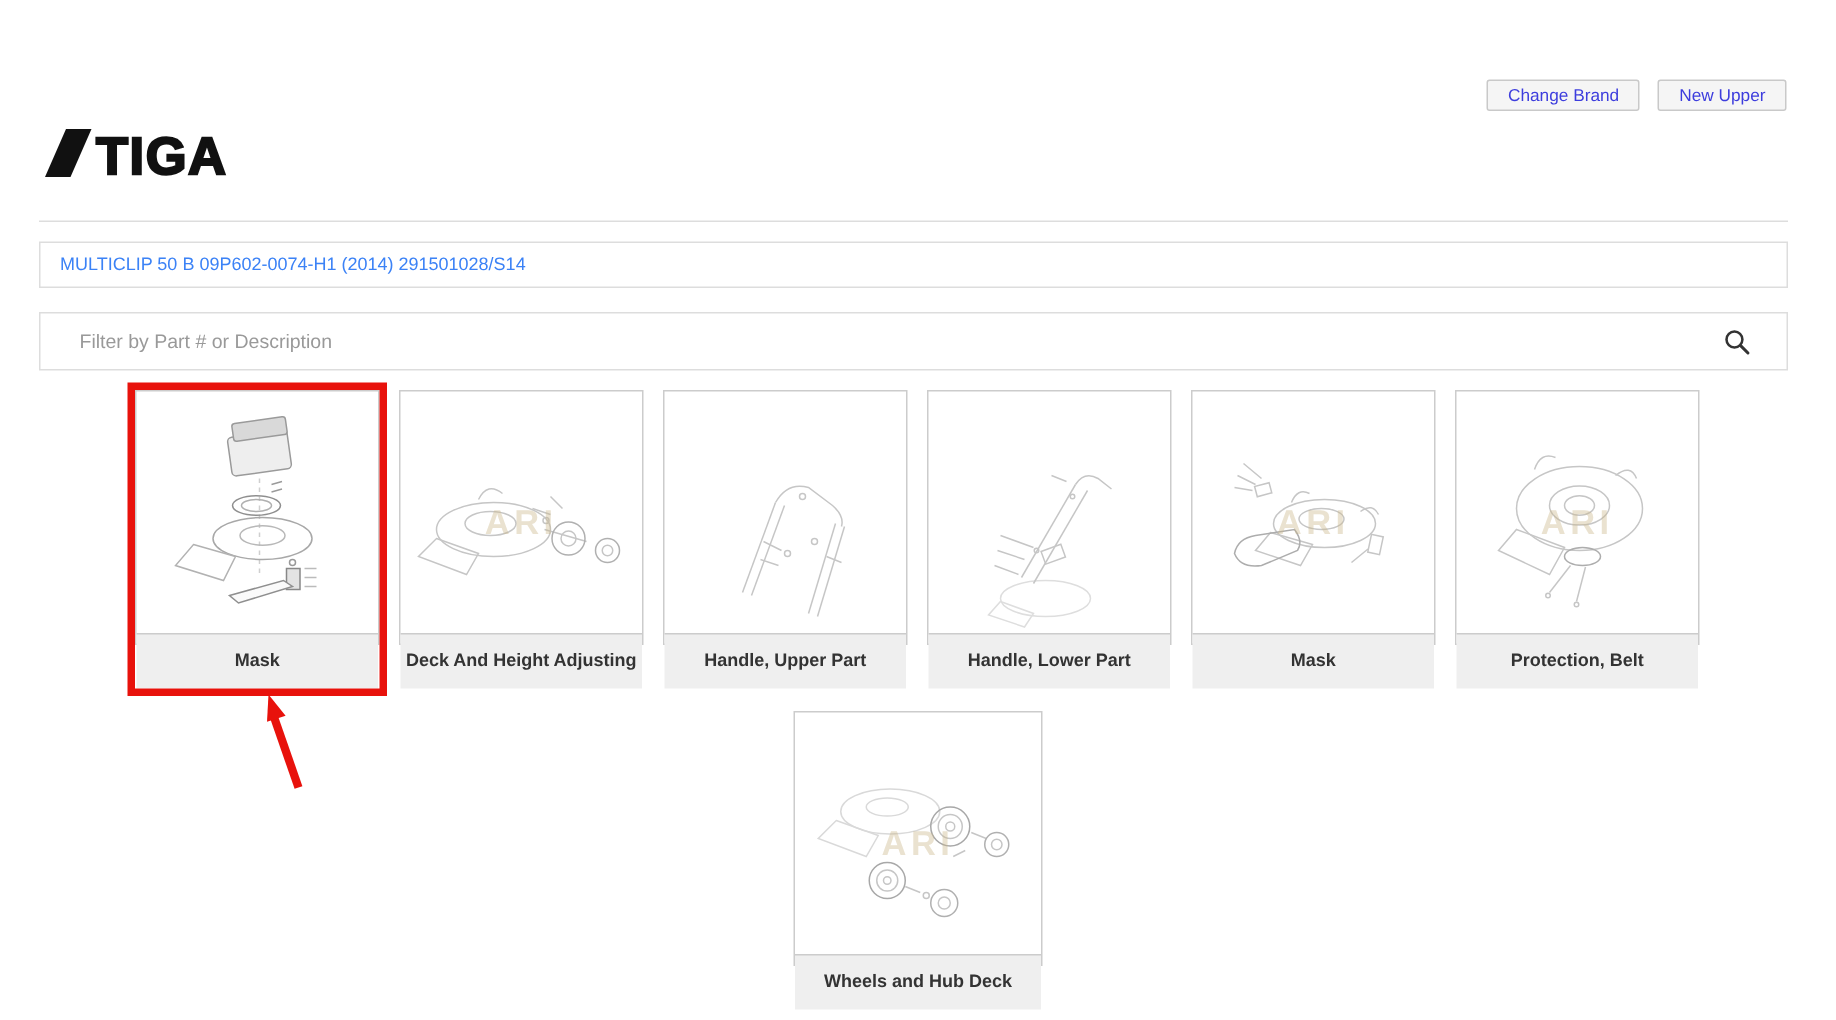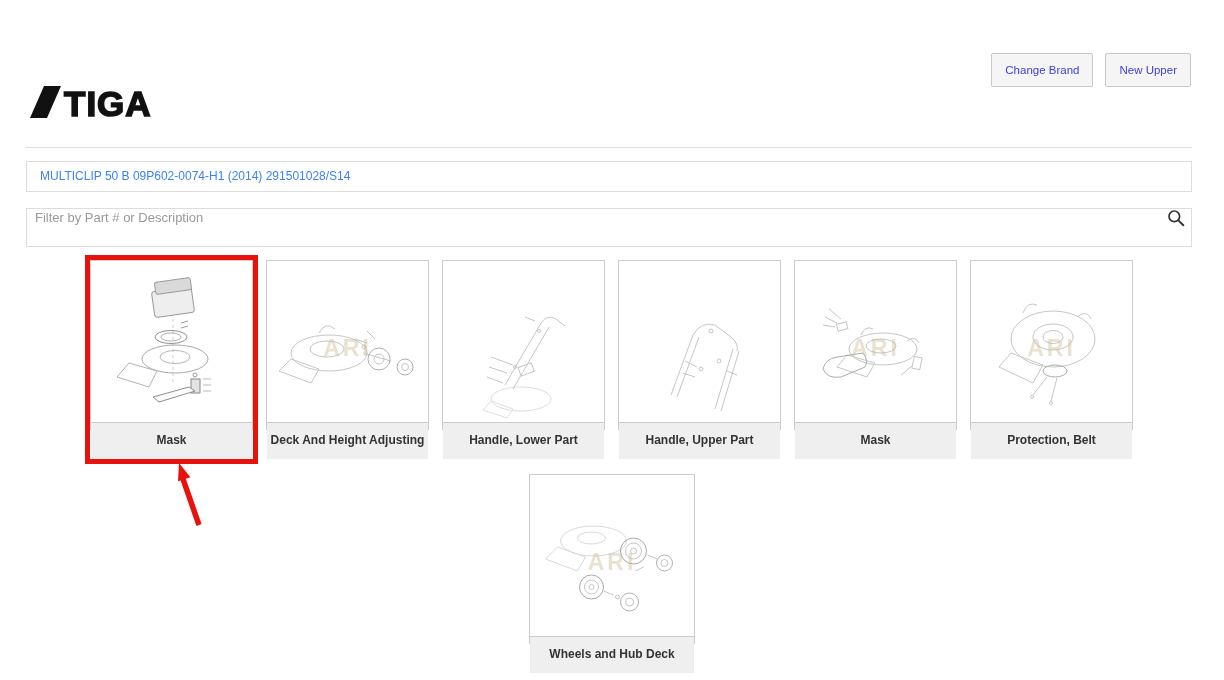--- a/index.html
+++ b/index.html
@@ -2,30 +2,30 @@
 <html><head>
 <meta charset="utf-8">
 <style>
   html,body{margin:0;padding:0;background:#ffffff;}
   .page{position:relative;width:1224px;height:680px;background:#fff;overflow:hidden;
         font-family:"Liberation Sans",sans-serif;}
 
   
   .logo{position:absolute;left:30px;top:42px;margin-top:41px;}
   .hdr-buttons{position:absolute;top:53px;right:33px;display:flex;gap:12px;}
-  .btn{height:34px;padding:0 13px;background:#f5f5f5;border:1px solid #c9c9c9;border-radius:2px;
+  .btn{height:21px;padding:0 13px;background:#f5f5f5;border:1px solid #c9c9c9;border-radius:2px;
        color:#3d3ddd;font-size:11.5px;font-family:inherit;cursor:pointer;white-space:nowrap;}
   .divider{position:absolute;left:26px;top:147px;width:1166px;height:0;border-top:1px solid #ddd;}
 
   
   .model-bar{position:absolute;left:26px;top:161px;width:1166px;height:31px;box-sizing:border-box;
              border:1px solid #ddd;background:#fff;font-size:12px;color:#3b82f6;
              line-height:29px;padding-left:13px;}
   .filter-bar{position:absolute;left:26px;top:208px;width:1166px;height:39px;box-sizing:border-box;
-              border:1px solid #ddd;background:#fff;display:flex;align-items:flex-start;padding:0 6px;}
+              border:1px solid #ddd;background:#fff;display:flex;align-items:center;padding:0 24px;}
   .filter-bar input{flex:1;border:none;outline:none;font-size:13px;color:#444;font-family:inherit;background:transparent;}
   .filter-bar input::placeholder{color:#999;}
   .search-ico{width:18px;height:18px;flex:0 0 auto;margin-left:10px;cursor:pointer;}
 
   
   .row1{position:absolute;left:90px;top:260px;display:flex;gap:13px;}
   .row2{position:absolute;left:0;top:474px;width:1224px;display:flex;justify-content:center;}
   .card{width:163px;height:170px;box-sizing:border-box;border:1px solid #ccc;background:#fff;cursor:pointer;}
   .row2 .card{width:166px;}
   .card-img{position:relative;height:161px;overflow:hidden;}
@@ -117,57 +117,57 @@
           </g>
         </svg>
       </div>
       <div class="card-label">Deck And Height Adjusting</div>
     </div>
 
     <div class="card">
       <div class="card-img">
         <svg viewBox="0 0 161 161">
           <g fill="none" stroke="#c6c6c6" stroke-width="1">
+            <path d="M52,134 L74,74"></path>
+            <path d="M58,136 L80,76"></path>
+            <path d="M96,148 L114,88"></path>
+            <path d="M102,150 L120,90"></path>
+            <path d="M74,74 q8,-14 22,-10 l16,12 q8,7 6,14"></path>
+            <circle cx="82" cy="108" r="2"></circle>
+              <circle cx="100" cy="100" r="2"></circle>
+            <circle cx="92" cy="70" r="2"></circle>
+            <line x1="66" y1="100" x2="78" y2="106"></line>
+            <line x1="64" y1="112" x2="76" y2="116"></line>
+            <line x1="108" y1="110" x2="118" y2="114"></line>
+          </g>
+        </svg>
+      </div>
+      <div class="card-label">Handle, Upper Part</div>
+    </div>
+
+    <div class="card">
+      <div class="card-img">
+        <svg viewBox="0 0 161 161">
+          <g fill="none" stroke="#c6c6c6" stroke-width="1">
             <ellipse cx="78" cy="138" rx="30" ry="12" stroke="#dedede"></ellipse>
             <polygon points="48,140 70,148 64,157 40,149" stroke="#dedede"></polygon>
             <path d="M62,124 L98,62"></path>
               <path d="M70,128 L106,66"></path>
             <path d="M98,62 q6,-9 15,-4 l9,7"></path>
             <rect x="76" y="104" width="14" height="9" transform="rotate(-20 83 108)"></rect>
             <line x1="48" y1="96" x2="70" y2="104"></line>
             <line x1="46" y1="106" x2="64" y2="112"></line>
             <line x1="44" y1="116" x2="60" y2="122"></line>
             <circle cx="72" cy="106" r="1.5"></circle>
               <circle cx="96" cy="70" r="1.5"></circle>
             <line x1="82" y1="56" x2="92" y2="60"></line>
           </g>
         </svg>
       </div>
       <div class="card-label">Handle, Lower Part</div>
-    </div>
-
-    <div class="card">
-      <div class="card-img">
-        <svg viewBox="0 0 161 161">
-          <g fill="none" stroke="#c6c6c6" stroke-width="1">
-            <path d="M52,134 L74,74"></path>
-            <path d="M58,136 L80,76"></path>
-            <path d="M96,148 L114,88"></path>
-            <path d="M102,150 L120,90"></path>
-            <path d="M74,74 q8,-14 22,-10 l16,12 q8,7 6,14"></path>
-            <circle cx="82" cy="108" r="2"></circle>
-              <circle cx="100" cy="100" r="2"></circle>
-            <circle cx="92" cy="70" r="2"></circle>
-            <line x1="66" y1="100" x2="78" y2="106"></line>
-            <line x1="64" y1="112" x2="76" y2="116"></line>
-            <line x1="108" y1="110" x2="118" y2="114"></line>
-          </g>
-        </svg>
-      </div>
-      <div class="card-label">Handle, Upper Part</div>
     </div>
 
     <div class="card">
       <div class="card-img">
         <div class="wm">ARI</div>
         <svg viewBox="0 0 161 161">
           <g fill="none" stroke="#c6c6c6" stroke-width="1">
             <ellipse cx="88" cy="88" rx="34" ry="16"></ellipse>
             <ellipse cx="86" cy="85" rx="15" ry="7"></ellipse>
             <path d="M66,74 q4,-10 12,-6"></path>

